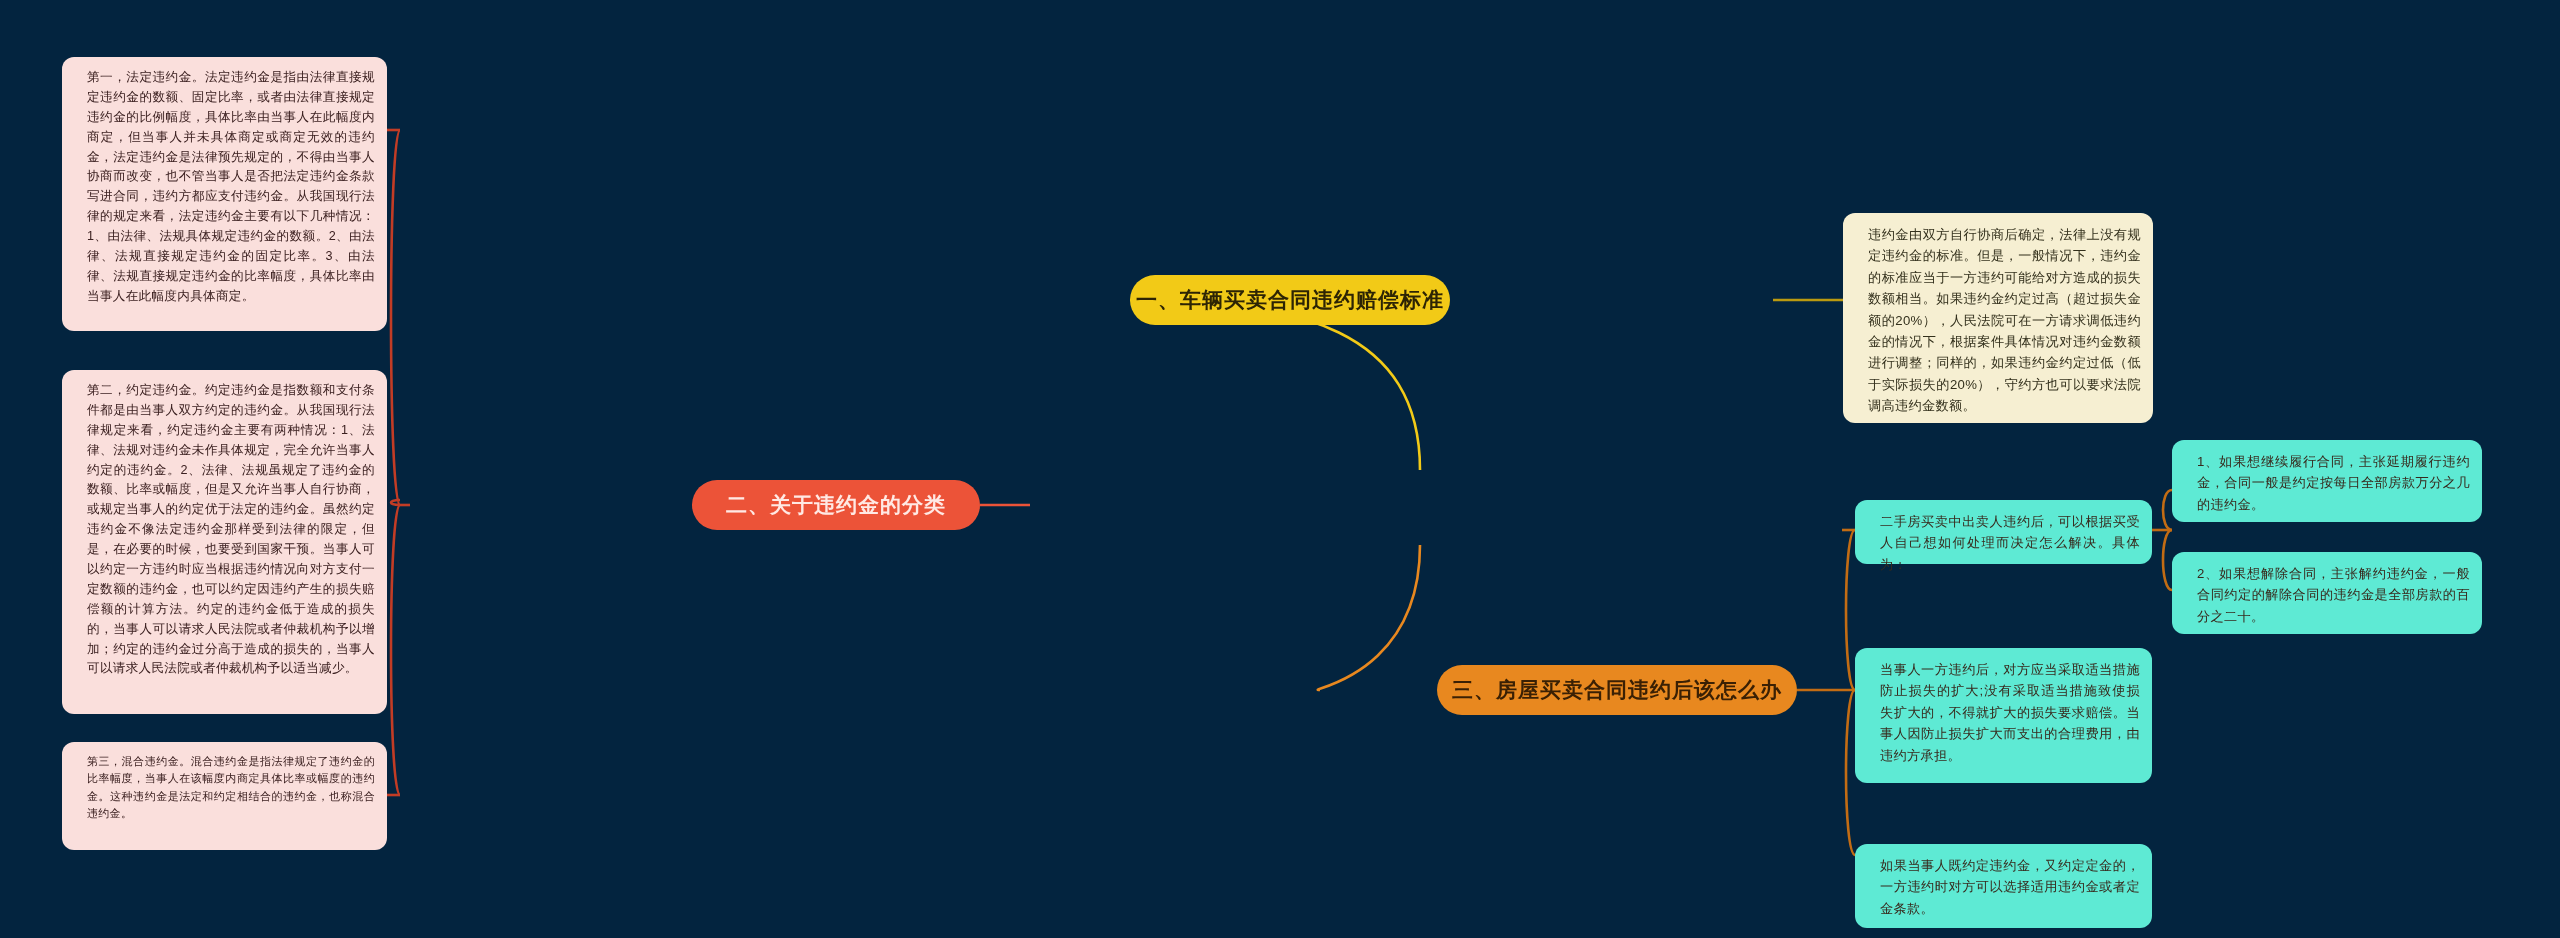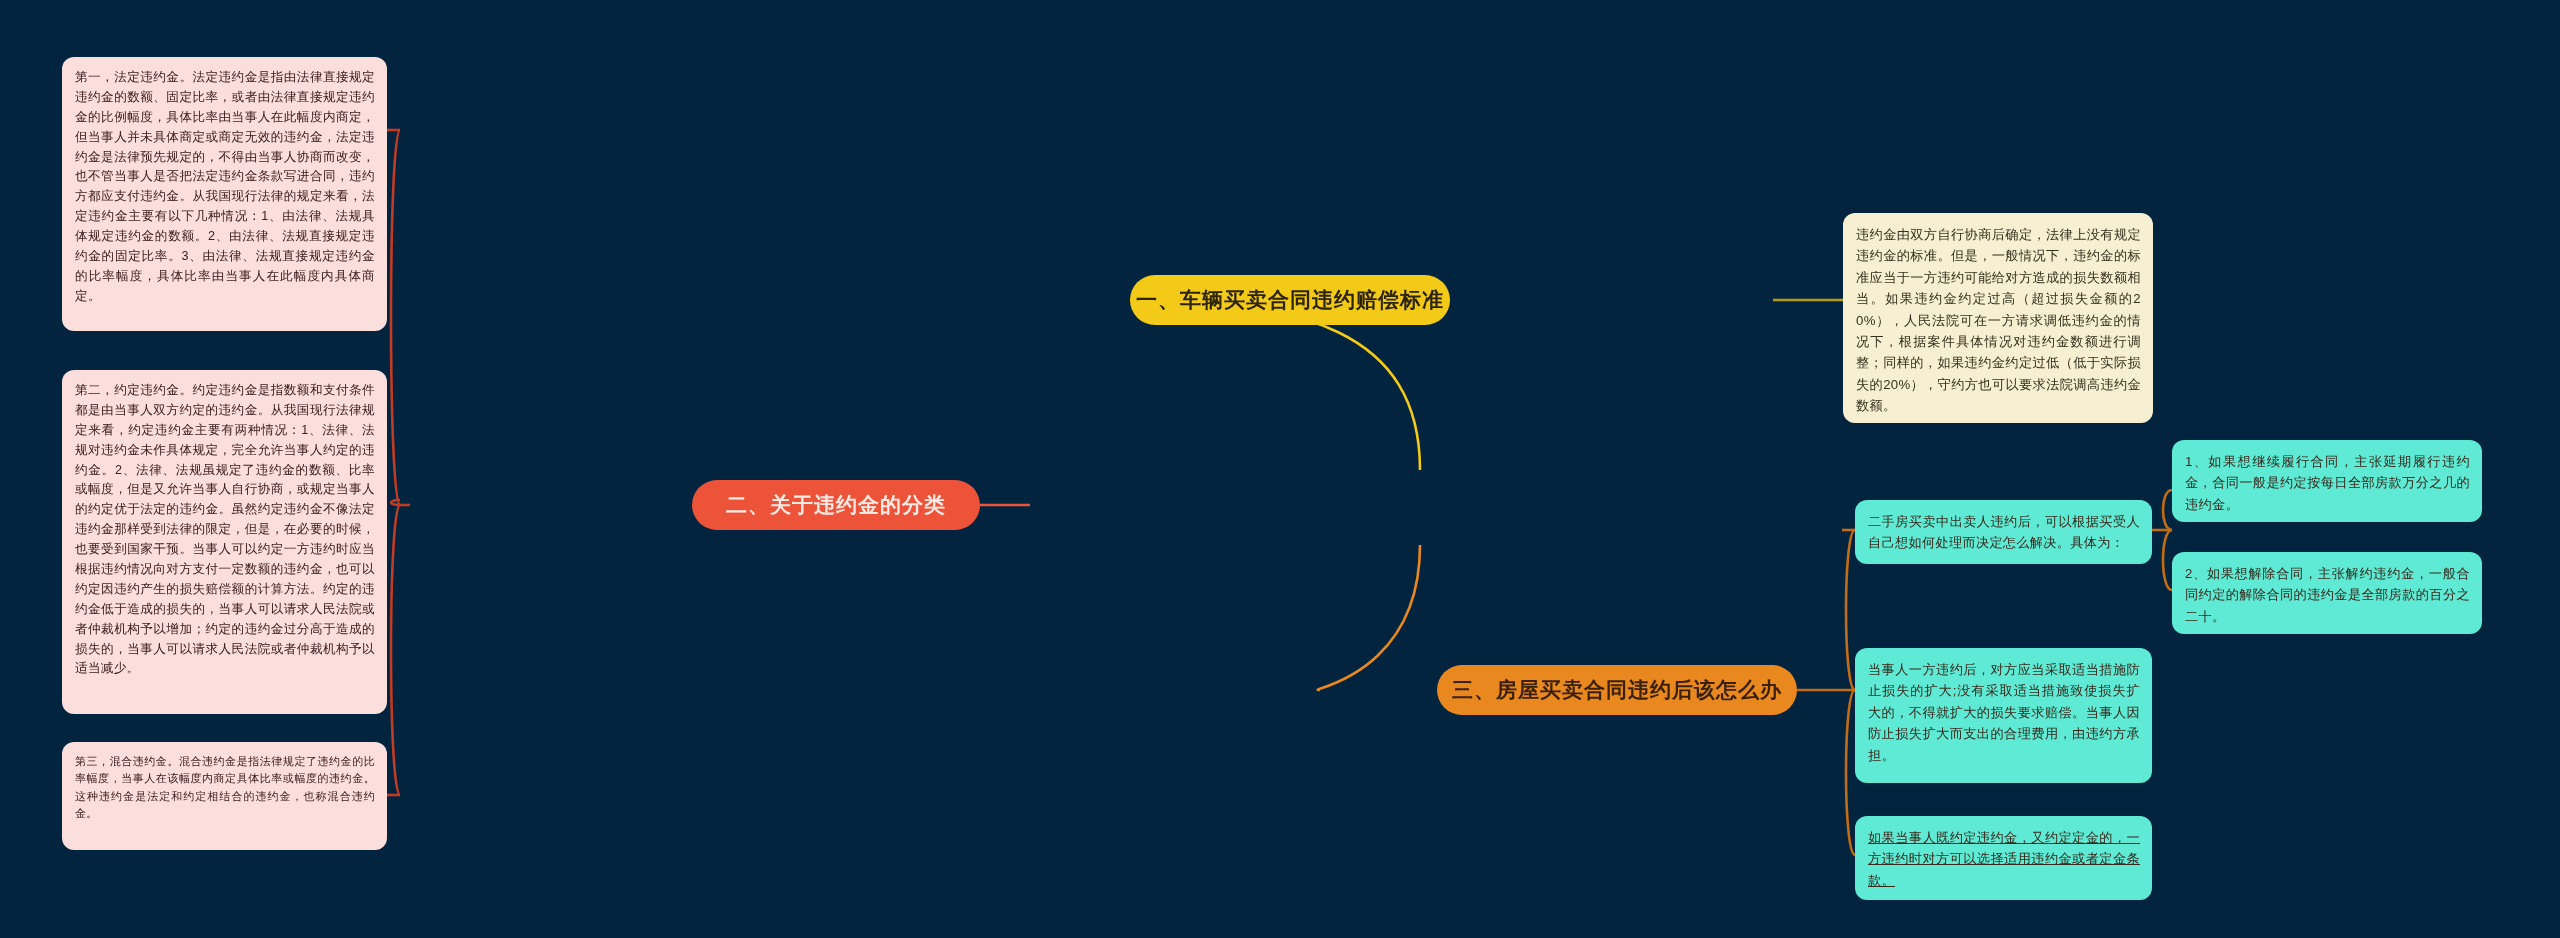--- a/index.html
+++ b/index.html
@@ -27,21 +27,21 @@
     font-size: 26px; font-weight: 400; letter-spacing: 2px;
     border-radius: 34px;
   }
   .node.b1 { background: #f2ca17; color: #2d2404; font-size: 21px; }
   .node.b2 { background: #ec5338; color: #ffe9e4; font-size: 21px; }
   .node.b3 { background: #e8881f; color: #3a2004; font-size: 21px; }
 
   .leaf {
     position: absolute;
     border-radius: 12px;
-    padding: 11px 12px 12px 13px;
+    padding: 11px 12px 12px 25px;
     font-size: 13.2px;
     line-height: 1.62;
     letter-spacing: .3px;
     text-align: justify;
     word-break: break-all;
     color: #2a1f1a;
   }
   .leaf.pink  { background: #fadfdc; color: #3b2020; }
   .leaf.cream { background: #f6efd2; color: #33301c; }
   .leaf.tan   { background: #5eead4; color: #372a1d; }
@@ -95,15 +95,15 @@
   <div class="leaf pink" style="left:62px; top:742px; width:325px; height:108px; font-size:11px; line-height:1.58;">第三，混合违约金。混合违约金是指法律规定了违约金的比率幅度，当事人在该幅度内商定具体比率或幅度的违约金。这种违约金是法定和约定相结合的违约金，也称混合违约金。</div>
 
   <div class="leaf tan" style="left:1855px; top:500px; width:297px; height:64px;">二手房买卖中出卖人违约后，可以根据买受人自己想如何处理而决定怎么解决。具体为：</div>
 
   <div class="leaf tan" style="left:2172px; top:440px; width:310px; height:82px;">1、如果想继续履行合同，主张延期履行违约金，合同一般是约定按每日全部房款万分之几的违约金。</div>
 
   <div class="leaf tan" style="left:2172px; top:552px; width:310px; height:82px;">2、如果想解除合同，主张解约违约金，一般合同约定的解除合同的违约金是全部房款的百分之二十。</div>
 
   <div class="leaf tan" style="left:1855px; top:648px; width:297px; height:135px;">当事人一方违约后，对方应当采取适当措施防止损失的扩大;没有采取适当措施致使损失扩大的，不得就扩大的损失要求赔偿。当事人因防止损失扩大而支出的合理费用，由违约方承担。</div>
 
-  <div class="leaf tan" style="left:1855px; top:816px; width:297px; height:84px;text-decoration:underline;">如果当事人既约定违约金，又约定定金的，一方违约时对方可以选择适用违约金或者定金条款。</div>
+  <div class="leaf tan" style="left:1855px; top:844px; width:297px; height:84px;">如果当事人既约定违约金，又约定定金的，一方违约时对方可以选择适用违约金或者定金条款。</div>
 
 </div>
 
 </body></html>

